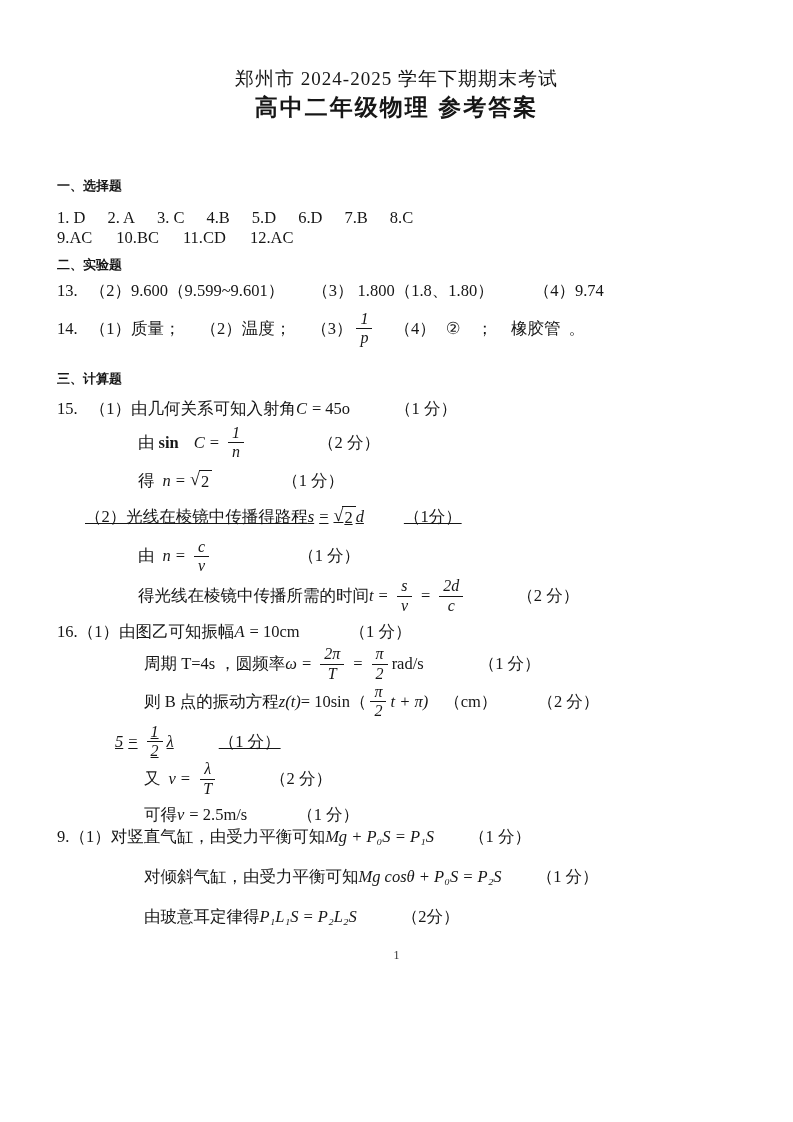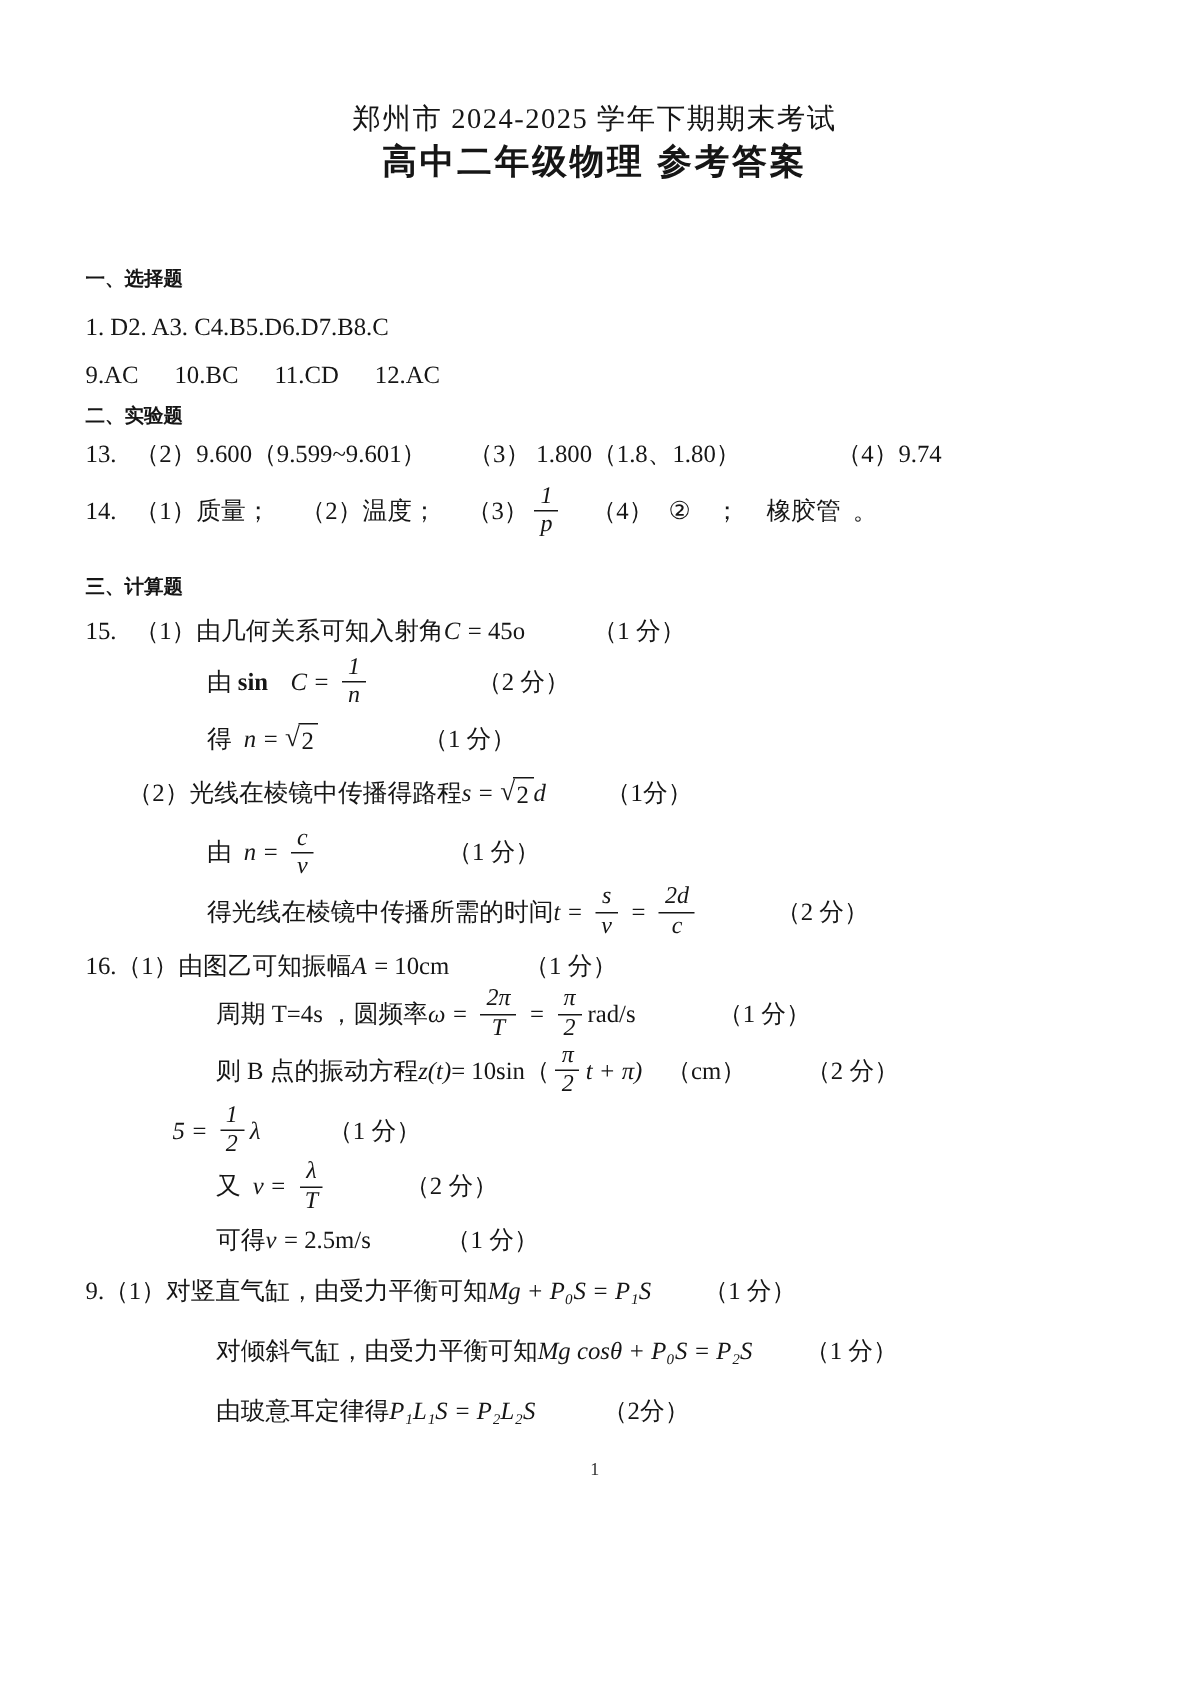--- a/index.html
+++ b/index.html
@@ -10,22 +10,22 @@
     font-size:16.5px;color:#161616;
   }
   .title{text-align:center;font-size:19px;letter-spacing:1px;}
   .subtitle{
     text-align:center;font-size:23px;font-weight:bold;
     font-family:"Liberation Sans","DejaVu Sans",sans-serif;letter-spacing:2px;
   }
   .sec{font-weight:bold;font-size:13px;padding-left:57px;}
   .line{display:flex;align-items:center;padding-left:57px;}
   .row{display:flex;align-items:center;padding-left:57px;}
-  .row1{} .row2{gap:24px;}
-  .ind-b{padding-left:85px;}   
+  .row1{gap:22px;} .row2{gap:24px;}
+  .ind-b{padding-left:85px;text-decoration:underline;}   
   .ind-c{padding-left:138px;}  
   .ind-d{padding-left:120px;margin-left:24px;}  
   .t{white-space:pre;}
   .it{font-style:italic;white-space:pre;}
   .eq{margin:0 5px;white-space:pre;}
   .func{margin-left:4px;margin-right:15px;font-weight:bold;}
   .frac{
     display:inline-flex;flex-direction:column;align-items:center;
     line-height:1.15;font-style:italic;margin:0 4px;font-size:16px;
   }
@@ -33,24 +33,24 @@
   .frac .fd{padding:0 4px;}
   .sqrt{display:inline-flex;align-items:flex-start;}
   .rad{font-size:18px;line-height:1.05;}
   .rand{border-top:1.2px solid #161616;padding:1px 3px 0 2px;margin-left:-1px;}
   .score{white-space:pre;}
   .pageno{text-align:center;margin-top:20px;font-size:12px;color:#333;}
   
   .g35{margin-left:35px}.g40{margin-left:40px}.g45{margin-left:45px}
   .g50{margin-left:50px}.g55{margin-left:55px}.g70{margin-left:70px}.g85{margin-left:85px}
   .m8{margin-left:8px}.m10{margin-left:10px}.m12{margin-left:12px}.m16{margin-left:16px}
-  .m18{margin-left:18px}.m20{margin-left:20px}.m28{margin-left:28px}.m30{margin-left:30px}.m40{margin-left:64px}
+  .m18{margin-left:18px}.m20{margin-left:20px}.m28{margin-left:28px}.m30{margin-left:30px}.m40{margin-left:40px}
   
   .mt0{margin-top:0}.mt2{margin-top:2px}.mt4{margin-top:4px}.mt6{margin-top:6px}
-  .mt8{margin-top:8px}.mt10{margin-top:10px}.mt12{margin-top:12px}.mt13{margin-top:13px}
+  .mt8{margin-top:8px}.mt10{margin-top:10px}.mt12{}.mt13{margin-top:13px}
   .mt14{margin-top:14px}.mt18{margin-top:18px}.mt22{margin-top:22px}.mt54{margin-top:54px}
 </style>
 </head>
 <body>
 
 <div class="page">
 
   <div class="title">郑州市 2024-2025 学年下期期末考试</div>
   <div class="subtitle">高中二年级物理 参考答案</div>
 

